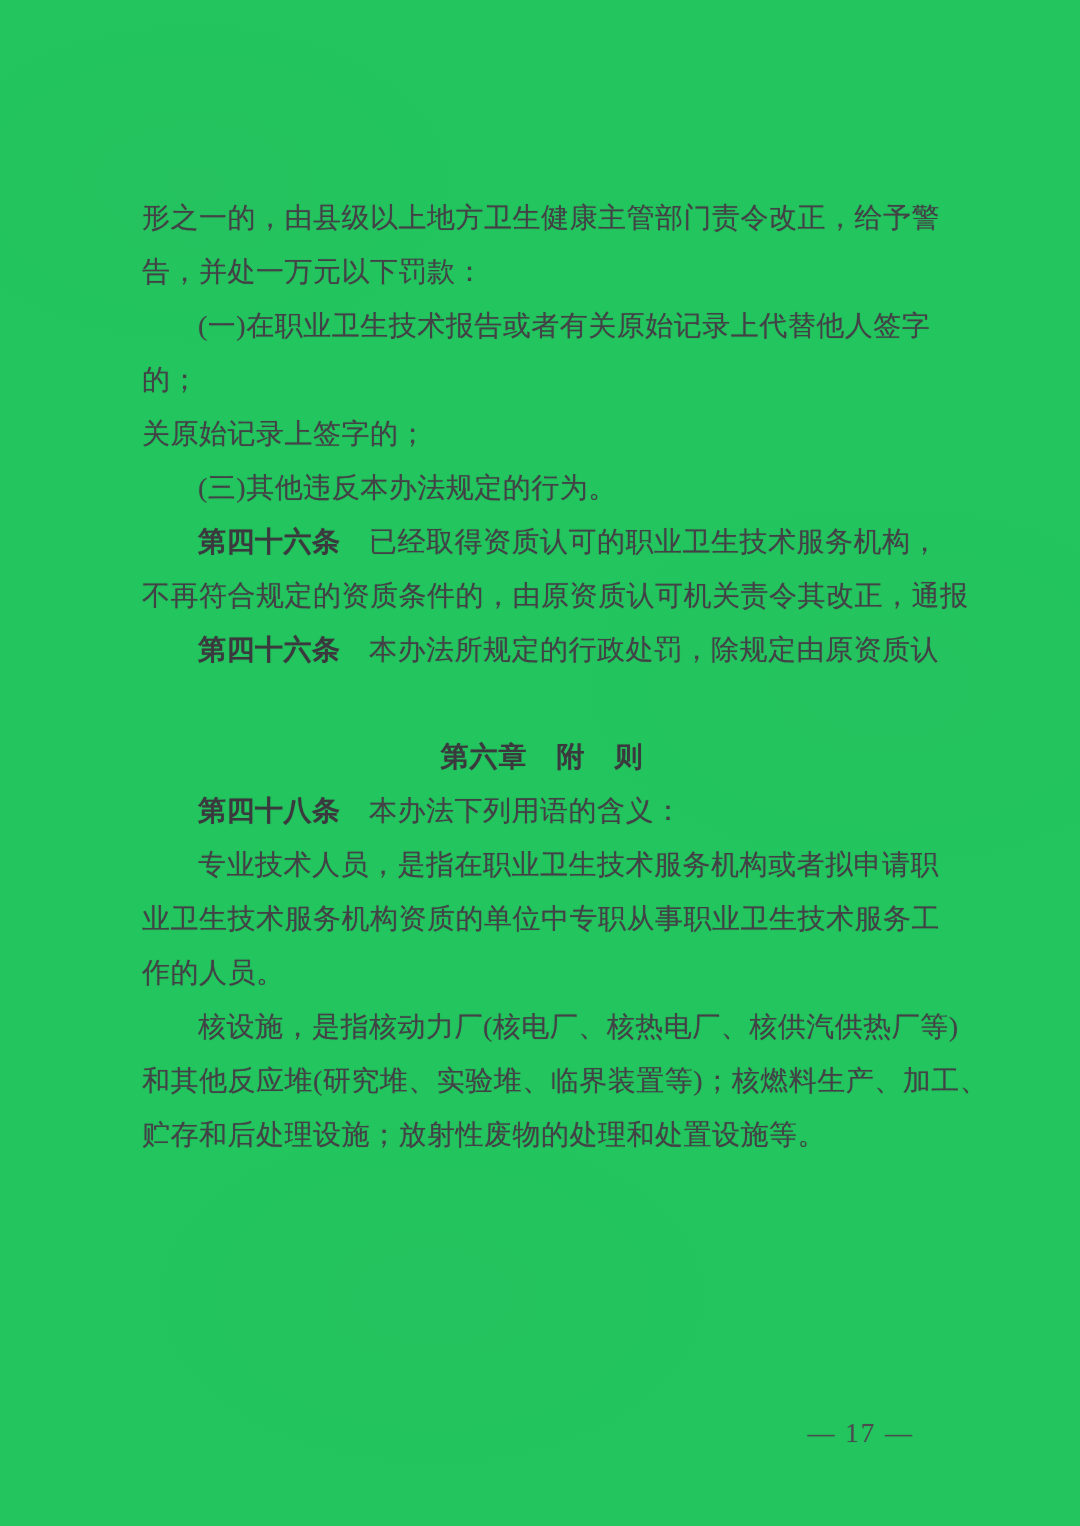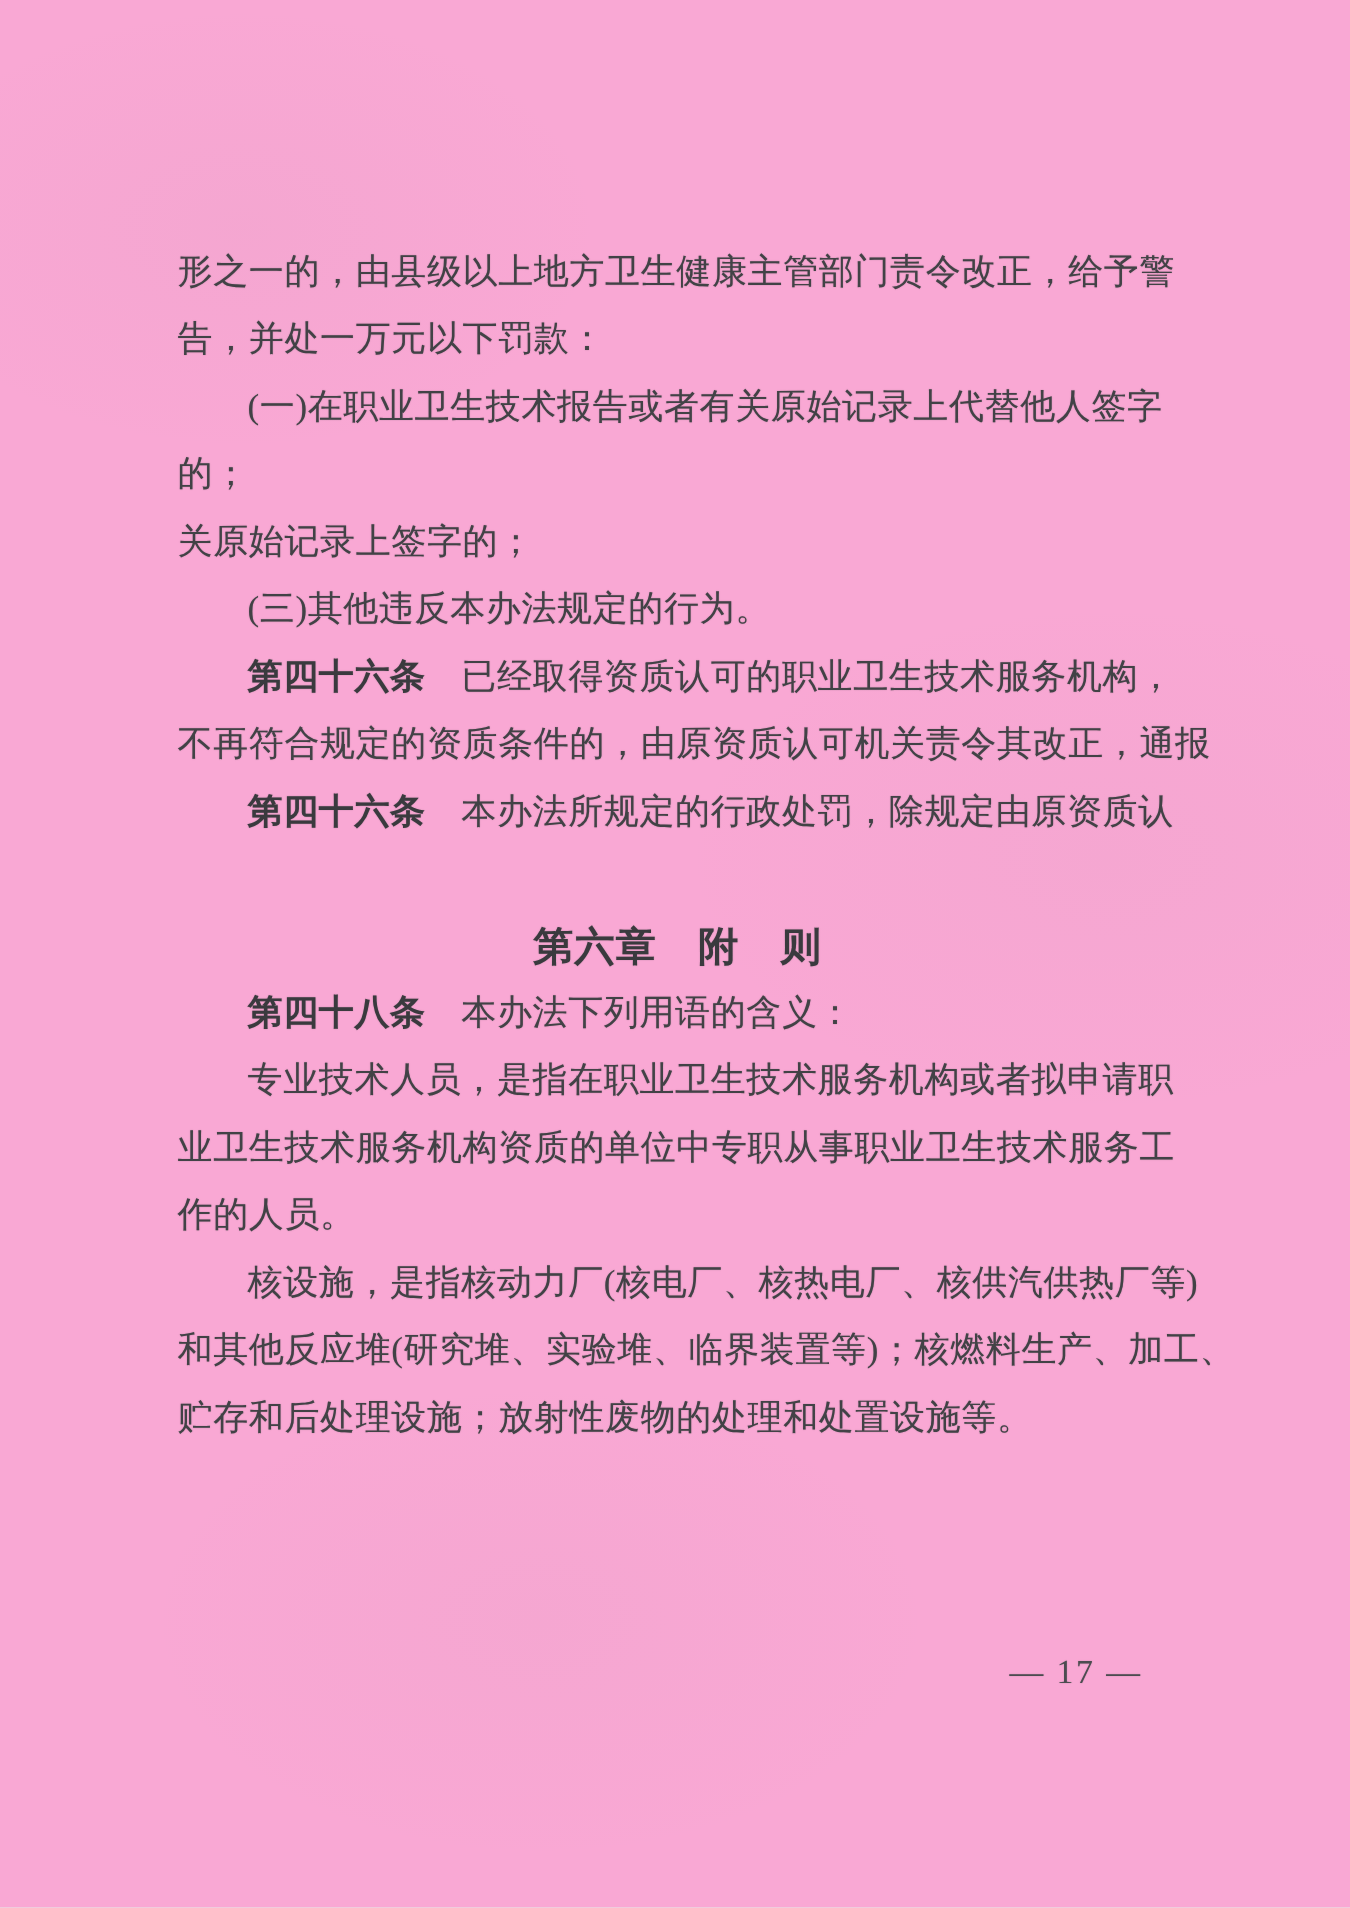--- a/index.html
+++ b/index.html
@@ -4,21 +4,21 @@
 <style>
   html, body {
     margin: 0;
     padding: 0;
     background: #e8e8e6;
   }
   .page {
     position: relative;
     width: 1080px;
     height: 1526px;
-    background: #f9a8d4;
+    background: #22c55e;
     overflow: hidden;
     font-family: "Liberation Serif", "DejaVu Serif", serif;
   }
   
   .page::before {
     content: "";
     position: absolute;
     inset: 0;
     background:
       radial-gradient(ellipse 420px 260px at 18% 12%, rgba(120,120,118,0.035), transparent 70%),
@@ -47,27 +47,27 @@
   .bold {
     font-weight: bold;
     color: #3a3a3e;
     margin-top: 45px;
   }
   .chapter-heading {
     height: 54px;
     margin-top: 53px;
     text-align: center;
     font-weight: bold;
-    font-size: 32px;
+    font-size: 28px;
     color: #3a3a3e;
     letter-spacing: 1px;
   }
   .page-footer {
     position: absolute;
-    top: 1320px;
+    top: 1416px;
     right: 166px;
     font-size: 27px;
     line-height: 34px;
     color: #4c4c50;
     text-shadow: 0 0 1px rgba(70,70,74,0.4);
     letter-spacing: 2px;
   }
 </style>
 </head>
 <body>

